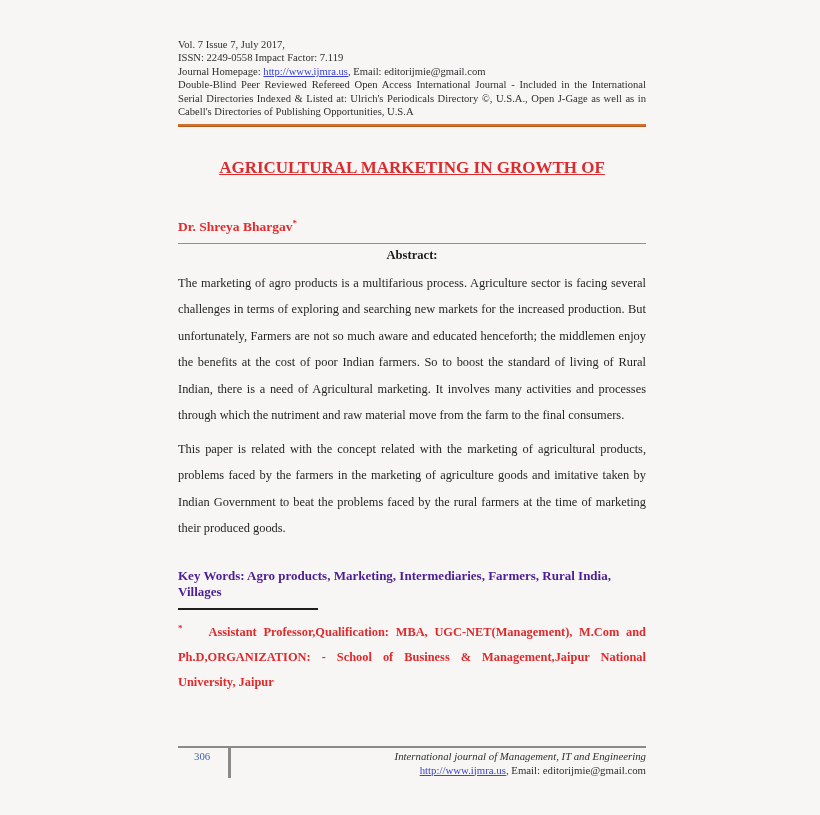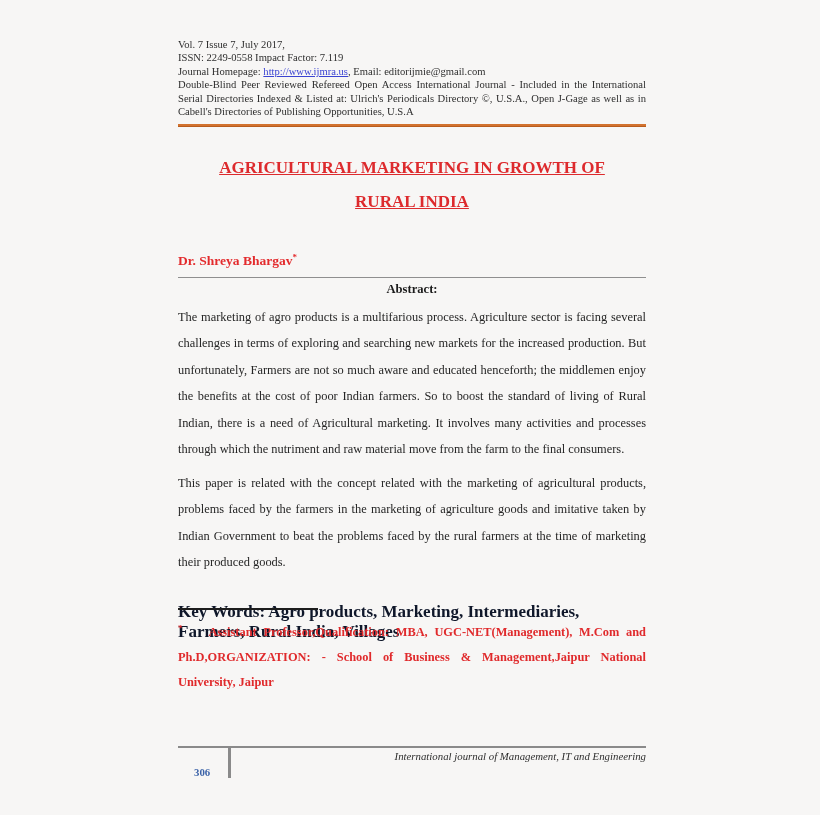--- a/index.html
+++ b/index.html
@@ -63,43 +63,43 @@
 
   .body-para {
     margin-top: 7px;
     font-size: 12.4px;
     line-height: 26.5px;
     text-align: justify;
     color: #252525;
   }
   .body-para.second { }
 
-  .keywords { margin-top: 26px; font-size: 17px; font-weight: bold; color: #0f172a; }
+  .keywords { margin-top: 26px; font-size: 13px; font-weight: bold; color: #4c1d95; }
 
   
   .footnote { position: absolute; left: 178px; top: 608px; width: 468px; }
   .footnote-rule { width: 140px; border-top: 2px solid #1d1d1d; }
   .footnote-text {
     margin-top: 6px;
     color: #e02a2c;
     font-weight: bold;
     font-size: 12.4px;
     line-height: 25px;
     text-align: justify;
   }
   .footnote-text sup { font-size: 9px; margin-right: 26px; }
 
   
   .footer { position: absolute; left: 178px; top: 746px; width: 468px; }
   .footer-rule { border-top: 2.5px solid #8a8a8a; }
   .footer-body { position: relative; display: flex; justify-content: space-between; }
   .footer-vline { position: absolute; left: 50px; top: 0; width: 2.5px; height: 30px; background: #8a8a8a; }
   .page-number {
-    margin-left: 16px; margin-top: 18px;
-    color: #3c63a8; font-size: 10.8px; font-weight: bold;
+    margin-left: 16px; margin-top: 2px;
+    color: #3c63a8; font-size: 10.8px; font-weight: normal;
   }
   .footer-right { text-align: right; margin-top: 2px; font-size: 10.8px; line-height: 13.5px; color: #2e2e2e; }
   .footer-journal { font-style: italic; }
 </style>
 </head>
 <body>
 
 <div class="page">
 
   <div class="content">
@@ -107,21 +107,20 @@
     <div>
       <div class="meta-line">Vol. 7 Issue 7, July 2017,</div>
       <div class="meta-line">ISSN: 2249-0558 Impact Factor: 7.119</div>
       <div class="meta-line"><span>Journal Homepage: </span><span class="link">http://www.ijmra.us</span><span>, Email: editorijmie@gmail.com</span></div>
       <div class="journal-desc">Double-Blind Peer Reviewed Refereed Open Access International Journal - Included in the International Serial Directories Indexed &amp; Listed at: Ulrich's Periodicals Directory ©, U.S.A., Open J-Gage as well as in Cabell's Directories of Publishing Opportunities, U.S.A</div>
       <div class="orange-rule"></div>
     </div>
 
     <div class="paper-title">
       <div><span class="tline">AGRICULTURAL MARKETING IN GROWTH OF</span></div>
-      <div><span class="tline">RURAL INDIA</span></div>
     </div>
 
     <div class="author-line"><span class="uname"><span>Dr. Shreya Bhargav</span><sup>*</sup></span></div>
 
     <div class="gray-rule"></div>
 
     <div class="abstract-heading">Abstract:</div>
     <div class="body-para">The marketing of agro products is a multifarious process. Agriculture sector is facing several challenges in terms of exploring and searching new markets for the increased production. But unfortunately, Farmers are not so much aware and educated henceforth; the middlemen enjoy the benefits at the cost of poor Indian farmers.  So to boost the standard of living of Rural Indian, there is a need of Agricultural marketing. It involves many activities and processes through which the nutriment and raw material move from the farm to the final consumers.</div>
     <div class="body-para second">This paper is related with the concept related with the marketing of agricultural products, problems faced by the farmers in the marketing of agriculture goods and imitative taken by Indian Government to beat the problems faced by the rural farmers at the time of marketing their produced goods.</div>
 
@@ -133,17 +132,18 @@
     <div class="footnote-text"><sup>*</sup><span>Assistant Professor,Qualification: MBA, UGC-NET(Management), M.Com and Ph.D,ORGANIZATION: - School of Business &amp; Management,Jaipur National University, Jaipur</span></div>
   </div>
 
   <div class="footer">
     <div class="footer-rule"></div>
     <div class="footer-body">
       <div class="footer-vline"></div>
       <div class="page-number">306</div>
       <div class="footer-right">
         <div class="footer-journal">International journal of Management, IT and Engineering</div>
+        <div><span class="link">http://www.ijmra.us</span><span>, Email: editorijmie@gmail.com</span></div>
       </div>
     </div>
   </div>
 
 </div>
 
 </body></html>

